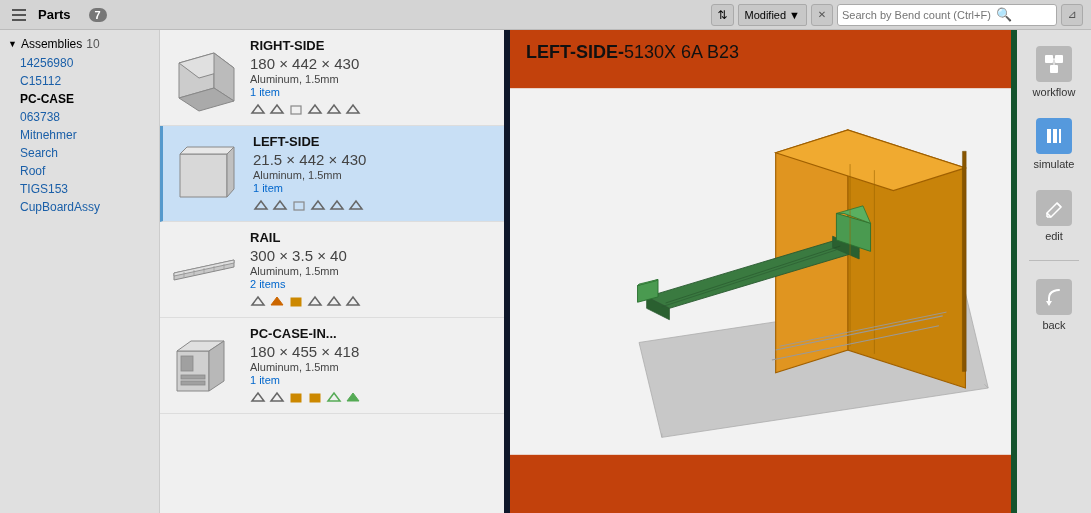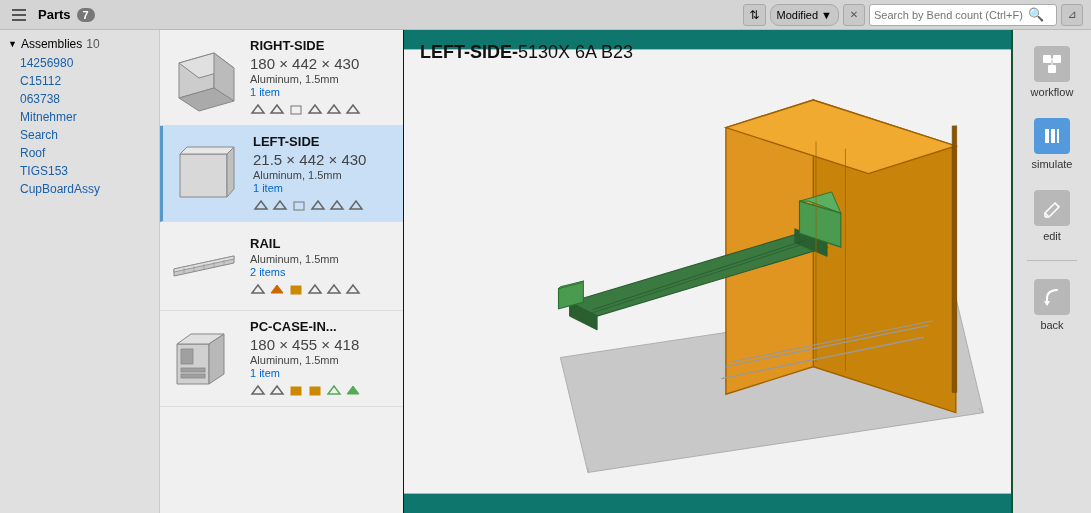--- a/index.html
+++ b/index.html
@@ -22,56 +22,56 @@
       height: 30px;
       padding: 0 8px;
       border-bottom: 1px solid #bbb;
       gap: 8px;
     }
     .top-bar-title {
       font-weight: bold;
       font-size: 13px;
       display: flex;
       align-items: center;
-      gap: 6px;
+      gap: 18px;
     }
     .part-count-badge {
       background: #777;
       color: white;
       border-radius: 10px;
       padding: 1px 6px;
       font-size: 11px;
     }
     .spacer { flex: 1; }
     .top-bar-controls {
       display: flex;
       align-items: center;
       gap: 4px;
     }
     .sort-btn {
       display: flex;
       align-items: center;
       background: #c8c8c8;
       border: 1px solid #aaa;
-      border-radius: 9px;
+      border-radius: 2px;
       padding: 2px 6px;
       font-size: 11px;
       cursor: pointer;
       gap: 3px;
       height: 22px;
     }
     .search-box {
       display: flex;
       align-items: center;
       background: white;
       border: 1px solid #aaa;
       border-radius: 3px;
       padding: 2px 4px;
       height: 22px;
-      width: 188px;
+      width: 220px;
       gap: 4px;
     }
     .search-box input {
       border: none;
       outline: none;
       font-size: 11px;
       width: 160px;
       background: transparent;
     }
 
@@ -106,23 +106,23 @@
       color: #1a5fa8;
     }
     .sidebar-item.active { color: #000; font-weight: bold; }
     .badge-count {
       color: #555;
       font-weight: normal;
     }
 
     
     .parts-list {
-      width: 244px;
+      width: 350px;
       background: #f0f0f0;
-      border-right: 1px solid #0f172a;
+      border-right: 6px solid #0f172a;
       overflow-y: auto;
     }
     .part-item {
       display: flex;
       align-items: center;
       padding: 8px 8px;
       border-bottom: 1px solid #ddd;
       cursor: pointer;
       gap: 10px;
       background: #f0f0f0;
@@ -160,41 +160,41 @@
     }
     .part-icons {
       display: flex;
       gap: 3px;
       flex-wrap: wrap;
     }
 
     
     .viewport {
       flex: 1;
-      background: #0f766e;
+      background: #c2410c;
       position: relative;
       overflow: hidden;
     }
     .viewport-title {
       position: absolute;
       top: 12px;
       left: 16px;
       font-size: 18px;
       font-weight: bold;
       color: #111;
       z-index: 2;
       pointer-events: none;
     }
     .viewport-title span { font-weight: normal; }
 
     
     .right-toolbar {
       width: 80px;
       background: #e0e0e0;
-      border-left: 2px solid #14532d;
+      border-left: 6px solid #14532d;
       display: flex;
       flex-direction: column;
       align-items: center;
       padding: 10px 4px;
       gap: 8px;
     }
     .toolbar-btn {
       display: flex;
       flex-direction: column;
       align-items: center;
@@ -293,20 +293,23 @@
     <div class="sidebar-section-header">
       <span class="arrow">▼</span>
       <span>Assemblies</span>
       <span class="badge-count">10</span>
     </div>
     <div class="sidebar-item">
       <span>14256980</span>
     </div>
     <div class="sidebar-item">
       <span>C15112</span>
+    </div>
+    <div class="sidebar-item active">
+      <span>PC-CASE</span>
     </div>
     <div class="sidebar-item">
       <span>063738</span>
     </div>
     <div class="sidebar-item">
       <span>Mitnehmer</span>
     </div>
     <div class="sidebar-item">
       <span>Search</span>
     </div>
@@ -408,20 +411,21 @@
 
           <line x1="15" y1="43" x2="15" y2="37" stroke="#999" stroke-width="0.7"></line>
           <line x1="25" y1="41" x2="25" y2="35" stroke="#999" stroke-width="0.7"></line>
           <line x1="35" y1="39" x2="35" y2="33" stroke="#999" stroke-width="0.7"></line>
           <line x1="45" y1="37" x2="45" y2="31" stroke="#999" stroke-width="0.7"></line>
           <line x1="55" y1="35" x2="55" y2="29" stroke="#999" stroke-width="0.7"></line>
         </svg>
       </div>
       <div class="part-info">
         <div class="part-name">RAIL</div>
+        <div class="part-dims">300 × 3.5 × 40</div>
         <div class="part-material">Aluminum, 1.5mm</div>
         <div class="part-count-text">2 items</div>
         <div class="part-icons">
           <svg width="16" height="16" viewBox="0 0 16 16">
               <polygon points="2,12 8,4 14,12" fill="none" stroke="#666" stroke-width="1.5"></polygon>
             </svg>
           <svg width="16" height="16" viewBox="0 0 16 16">
               <polygon points="2,12 8,4 14,12" fill="#cc6600" stroke="#cc6600" stroke-width="1"></polygon>
             </svg>
           <svg width="16" height="16" viewBox="0 0 16 16">

